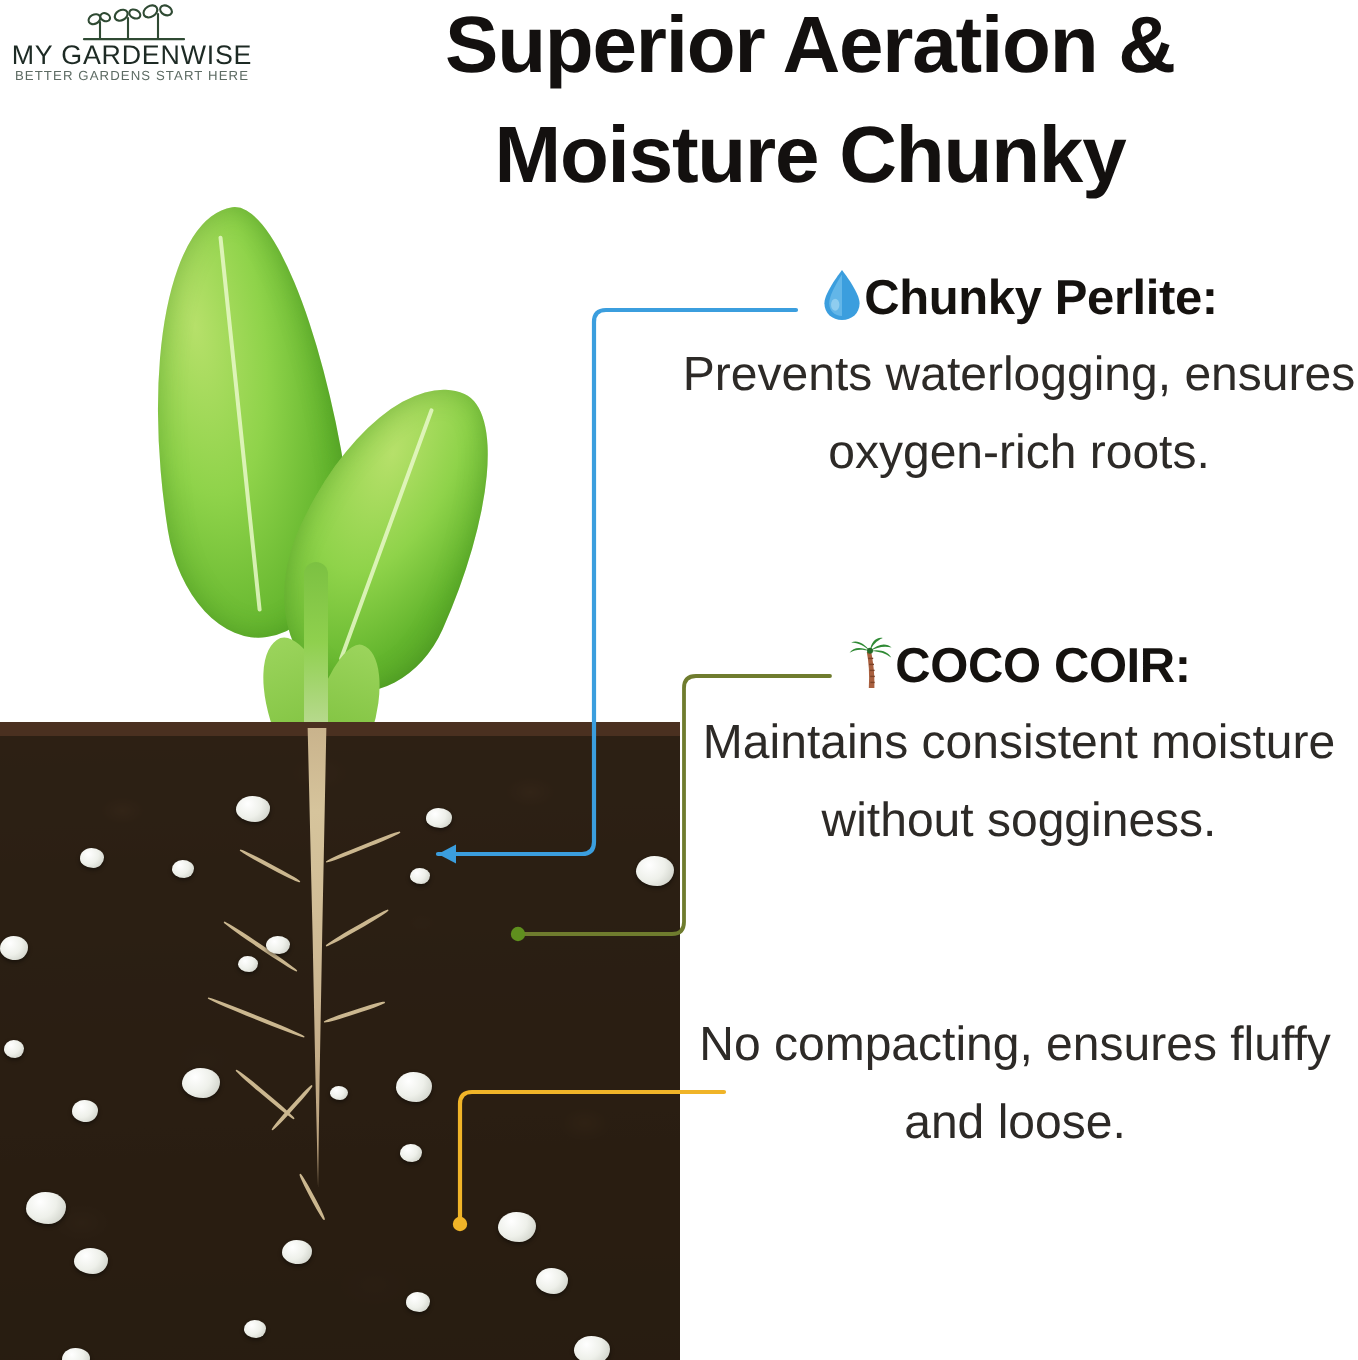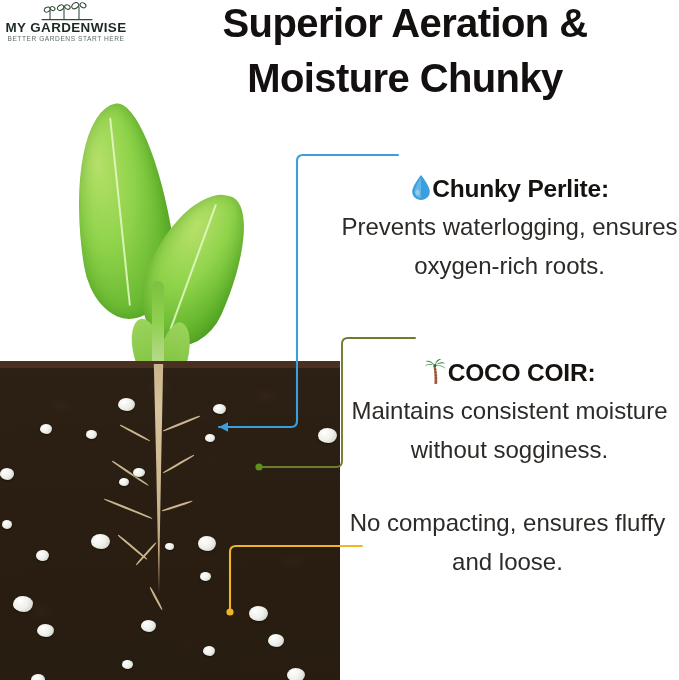--- a/index.html
+++ b/index.html
@@ -34,21 +34,21 @@
     height: 20px;
   }
   #logo-name {
     position: absolute;
     left: 0px;
     top: 18px;
     width: 124px;
     text-align: center;
     font-size: 13.4px;
     letter-spacing: 0.4px;
-    font-weight: 700;
+    font-weight: 400;
     color: #1d2a24;
     white-space: nowrap;
   }
   #logo-tagline {
     position: absolute;
     left: 0px;
     top: 33px;
     width: 124px;
     text-align: center;
     font-size: 6.6px;
@@ -216,21 +216,20 @@
   .feature {
     position: absolute;
     text-align: center;
   }
   .feature-title {
     font-size: 24.5px;
     font-weight: 700;
     color: #15120f;
     letter-spacing: -0.2px;
     white-space: nowrap;
-    margin-top: 40px;
   }
   .feature-body {
     font-size: 24px;
     line-height: 39px;
     color: #2d2a27;
     font-weight: 400;
   }
   #feature-1 { left: 340px; top: 134px; width: 339px; }
   #feature-2 { left: 340px; top: 318px; width: 339px; }
   #feature-3 { left: 336px; top: 503px; width: 343px; }

